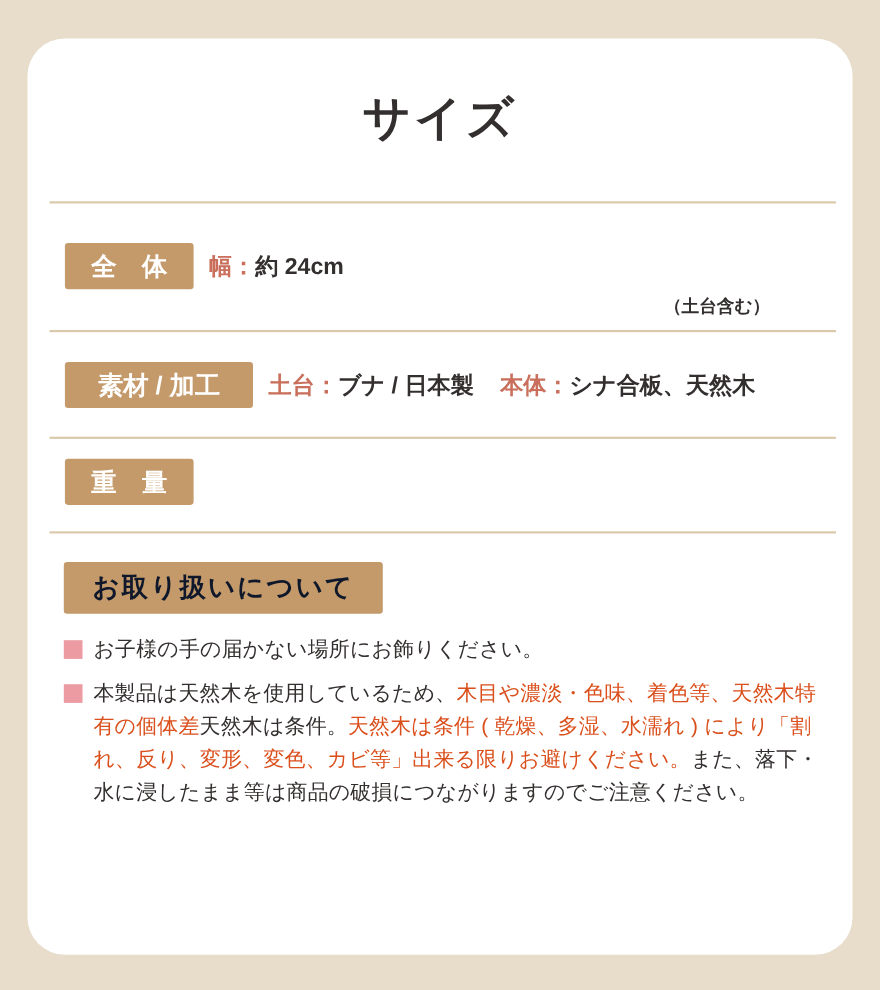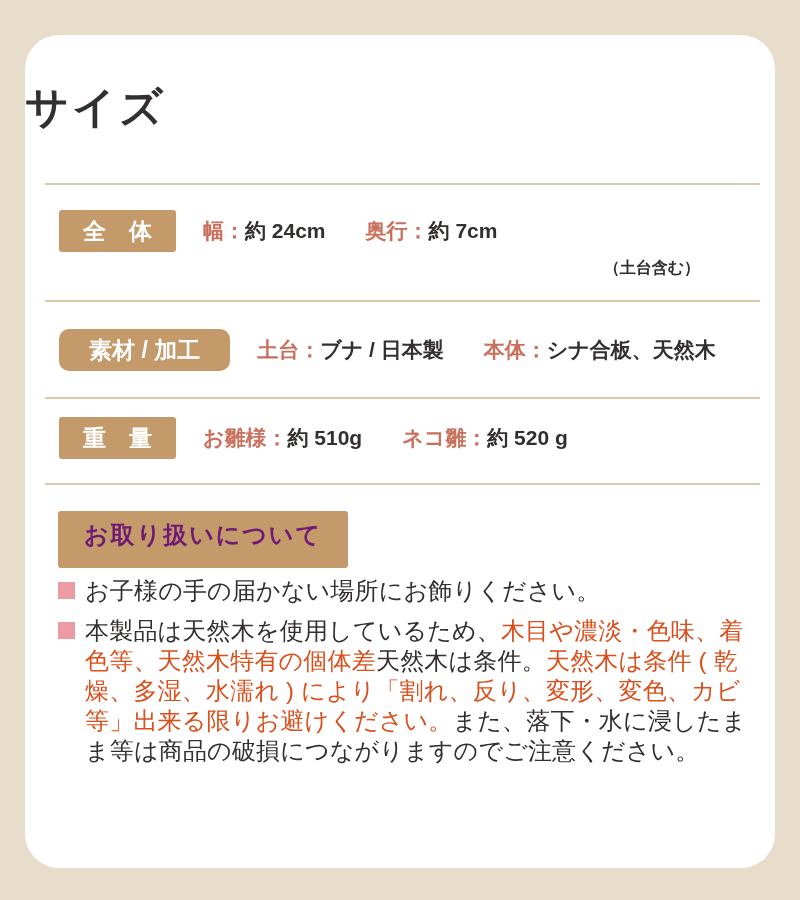--- a/index.html
+++ b/index.html
@@ -12,89 +12,84 @@
     background:var(--bg);
     font-family:"Liberation Sans","DejaVu Sans",sans-serif;
     color:var(--dark);
   }
   .card{
     position:absolute;left:25px;top:35px;width:750px;height:833px;
     background:var(--card);border-radius:34px;
   }
   .title{
     position:absolute;top:44px;left:0;width:100%;margin:0;
-    font-size:43px;font-weight:bold;
+    text-align:center;font-size:43px;font-weight:bold;
     letter-spacing:3px;color:var(--dark);
   }
   .divider{position:absolute;left:20px;width:715px;height:2px;background:var(--divider);}
   .d0{top:148px}.d1{top:265px}.d2{top:362px}.d3{top:448px}
   .spec-row{position:absolute;left:0;width:100%;height:42px;display:flex;align-items:center;}
-  .r0{top:175px}.r1{top:294px}.r2{top:382px}
+  .r0{top:186px}.r1{top:294px}.r2{top:382px}
   .spec-label{
     margin-left:34px;background:var(--brown);color:#fff;
     font-size:23px;font-weight:bold;height:42px;line-height:42px;
     padding:0 24px;border-radius:3px;white-space:nowrap;flex-shrink:0;
   }
-  .r1 .spec-label{padding:0 30px;border-radius:10px;}
-  .spec-items{display:flex;margin-left:27px;gap:40px;align-items:baseline;white-space:nowrap;text-align:right;}
+  .r1 .spec-label{padding:0 30px;}
+  .spec-items{display:flex;margin-left:14px;gap:24px;align-items:baseline;white-space:nowrap;text-align:right;}
   .spec-item{font-size:21px;font-weight:bold;}
   .k{color:var(--salmon);}
   .v{color:var(--dark);}
   .spec-note{
     position:absolute;top:48px;right:75px;
     font-size:16px;font-weight:bold;color:var(--dark);
   }
   .handling-header{
-    position:absolute;left:33px;top:476px;height:57px;
-    background:var(--brown);border-radius:3px;color:#701a75;
+    position:absolute;left:33px;top:476px;height:47px;
+    background:var(--brown);border-radius:3px;color:#0f172a;
     font-size:24px;font-weight:bold;line-height:47px;
     padding:0 26px;letter-spacing:2px;
   }
   #notes{
     position:absolute;left:33px;top:541px;width:700px;
     margin:0;padding:0;list-style:none;
   }
   .note{display:flex;margin-bottom:10px;}
   .sq{flex:0 0 17px;width:17px;height:17px;background:var(--pink);margin:6px 10px 0 0;}
   .note-text{
-    font-size:24px;line-height:30px;color:var(--dark);
+    font-size:19px;line-height:30px;color:var(--dark);
     white-space:pre-wrap;letter-spacing:0.2px;
   }
   .warn{color:var(--orange);}
 </style>
 </head>
 <body>
 
 <div class="card">
   <h1 class="title">サイズ</h1>
   <div id="specs">
       <div class="divider d0"></div>
       <div class="spec-row r0">
         <span class="spec-label">全　体</span>
         <span class="spec-items">
           <span class="spec-item"><span class="k">幅：</span><span class="v">約 24cm</span></span>
-          <span class="spec-item"><span class="k">奥行：</span><span class="v">約 7cm</span></span>
         </span>
         <span class="spec-note">（土台含む）</span>
       </div>
       <div class="divider d1"></div>
       <div class="spec-row r1">
         <span class="spec-label">素材 / 加工</span>
         <span class="spec-items">
           <span class="spec-item"><span class="k">土台：</span><span class="v">ブナ / 日本製</span></span>
           <span class="spec-item"><span class="k">本体：</span><span class="v">シナ合板、天然木</span></span>
         </span>
       </div>
       <div class="divider d2"></div>
       <div class="spec-row r2">
         <span class="spec-label">重　量</span>
-        <span class="spec-items">
-          <span class="spec-item"><span class="k">お雛様：</span><span class="v">約 510g</span></span>
-          <span class="spec-item"><span class="k">ネコ雛：</span><span class="v">約 520 g</span></span>
-        </span>
       </div>
       <div class="divider d3"></div>
     </div>
   <div class="handling-header">
     <span>お取り扱いについて</span>
   </div>
   <ul id="notes">
       <li class="note">
         <span class="sq"></span>
         <span class="note-text"><span>お子様の手の届かない場所にお飾りください。</span></span>

